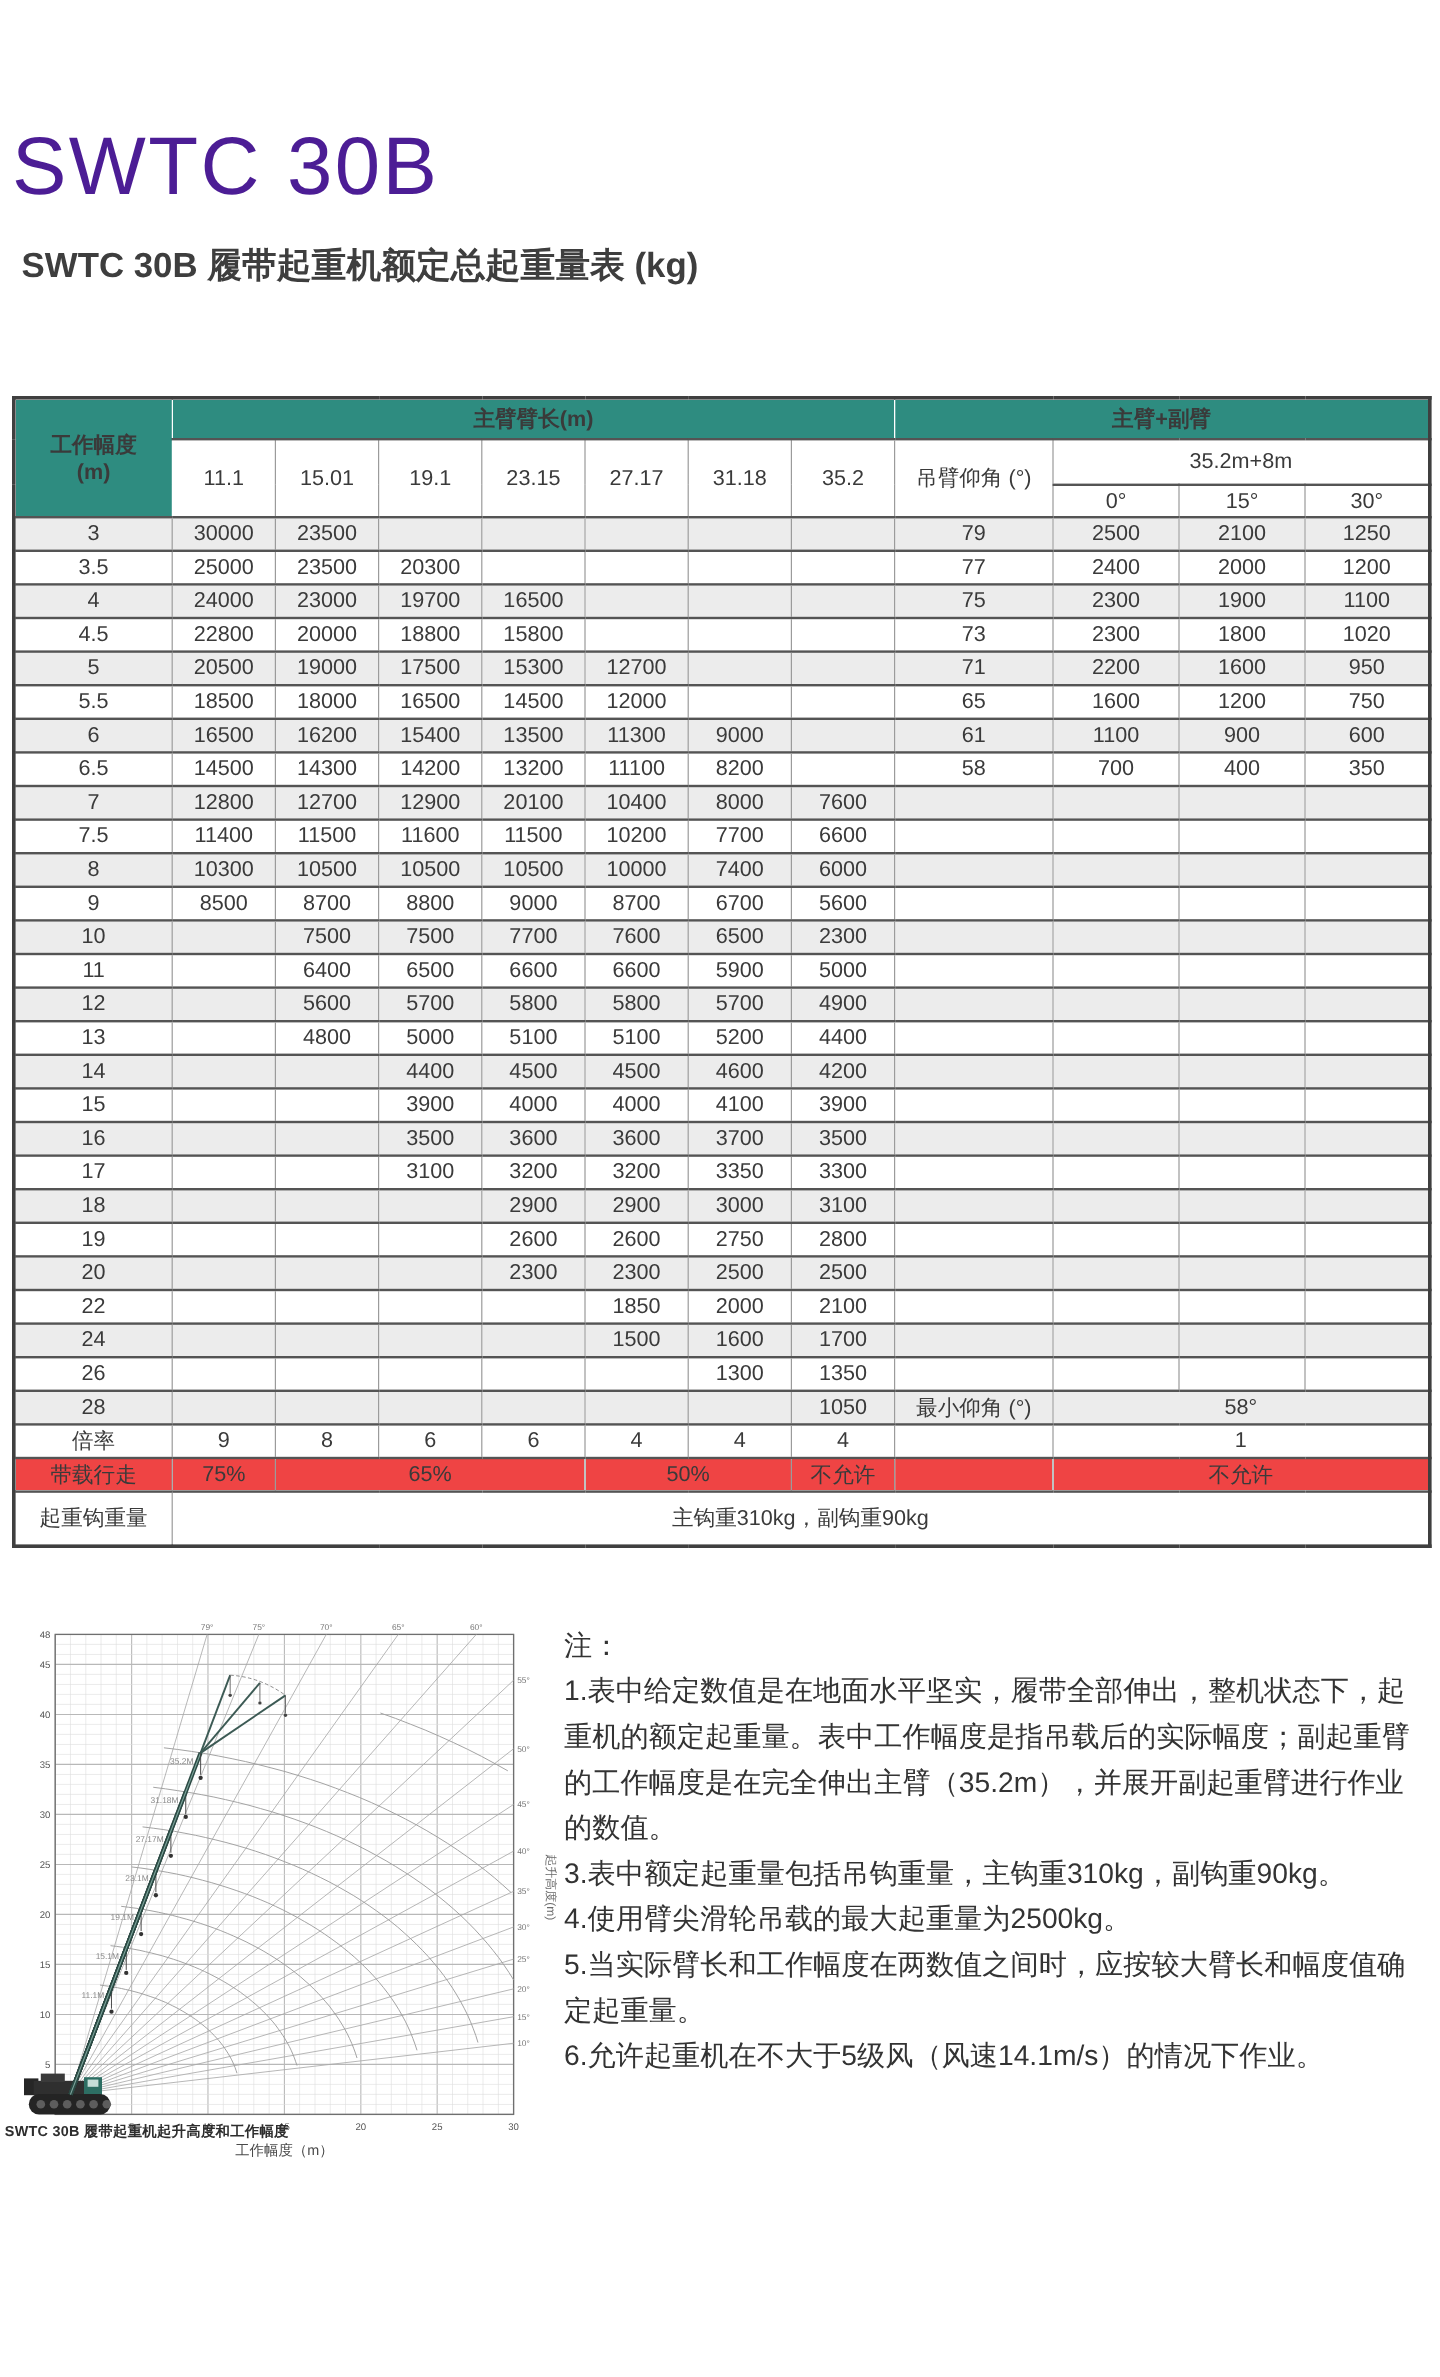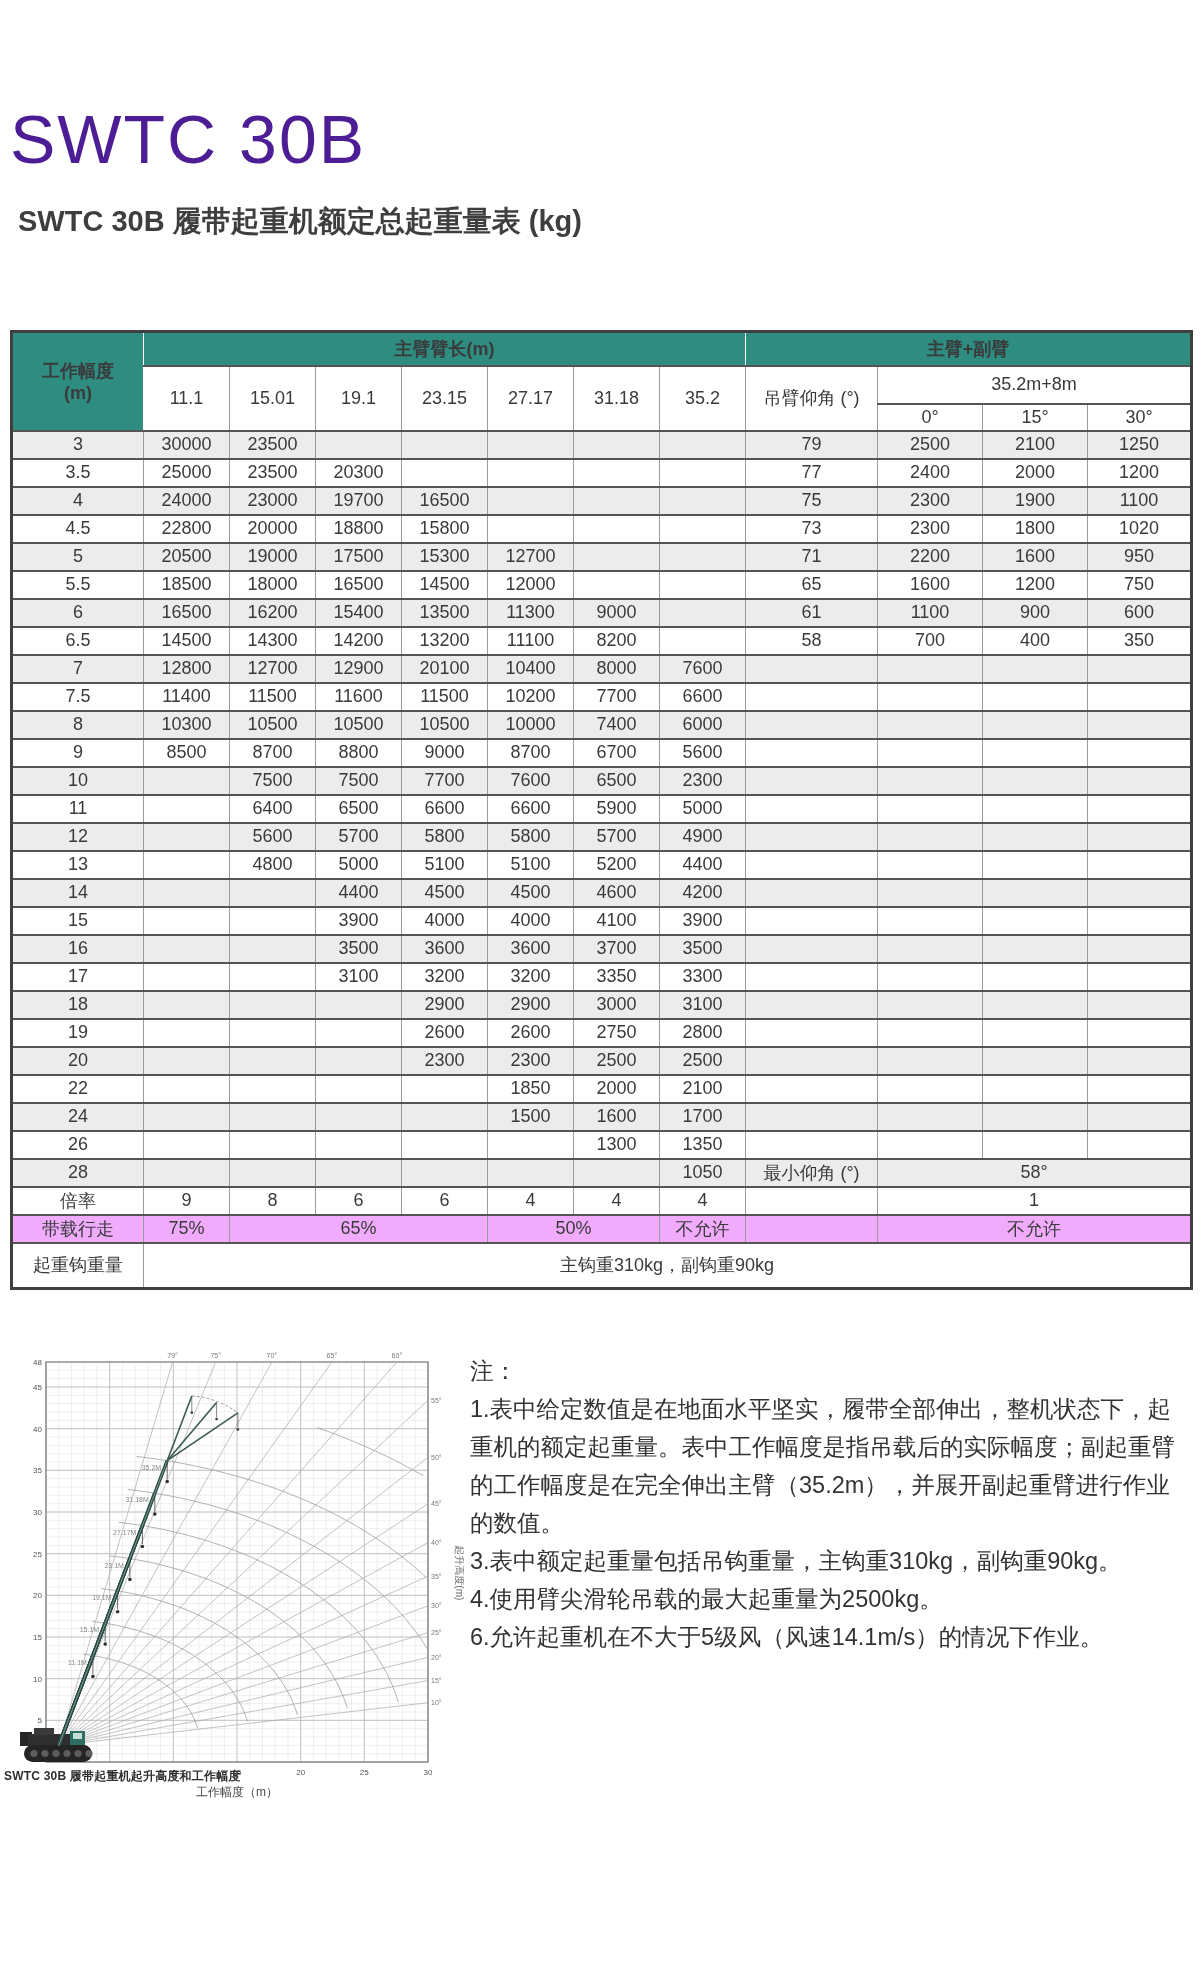--- a/index.html
+++ b/index.html
@@ -32,21 +32,21 @@
     border-right:1px solid rgba(255,255,255,.55) !important;
   }
   .hr1{height:34px;}
   .hr2{height:38px;margin-top:27px;}
   .hr3{height:27px;}
   tbody tr{height:28px;}
   tr.odd td{background:#ececec;}
   .radius-head-sub{font-weight:bold;}
   tfoot tr{height:28px;}
   tr.hook-row{height:46px;}
-  tr.gray td{background:#f0abfc;}
+  tr.gray td{background:#ef4444;}
   .chart-wrap{position:absolute;left:12px;top:1348px;width:452px;height:462px;}
   .chart-caption{
     position:absolute;left:4px;top:1768px;font-size:12px;font-weight:bold;color:#2e2e2e;
     letter-spacing:0.2px;
   }
   .notes{
     position:absolute;left:470px;top:1352px;width:718px;
     font-size:23.5px;line-height:38px;color:#333333;
   }
   .notes .note-item{margin:0;padding:0;}
@@ -709,14 +709,15 @@
       <text x="225" y="448" class="ax" text-anchor="middle">工作幅度（m）</text>
       <text transform="translate(444,197.3) rotate(90)" class="ax2">起升高度(m)</text>
     </svg></div>
 <div class="chart-caption">SWTC 30B 履带起重机起升高度和工作幅度</div>
 
 <div class="notes">
   <div class="note-item">注：</div>
   <div class="note-item">1.表中给定数值是在地面水平坚实，履带全部伸出，整机状态下，起重机的额定起重量。表中工作幅度是指吊载后的实际幅度；副起重臂的工作幅度是在完全伸出主臂（35.2m），并展开副起重臂进行作业的数值。</div>
   <div class="note-item">3.表中额定起重量包括吊钩重量，主钩重310kg，副钩重90kg。</div>
   <div class="note-item">4.使用臂尖滑轮吊载的最大起重量为2500kg。</div>
+  <div class="note-item">5.当实际臂长和工作幅度在两数值之间时，应按较大臂长和幅度值确定起重量。</div>
   <div class="note-item">6.允许起重机在不大于5级风（风速14.1m/s）的情况下作业。</div>
 </div>
 
 </body></html>

